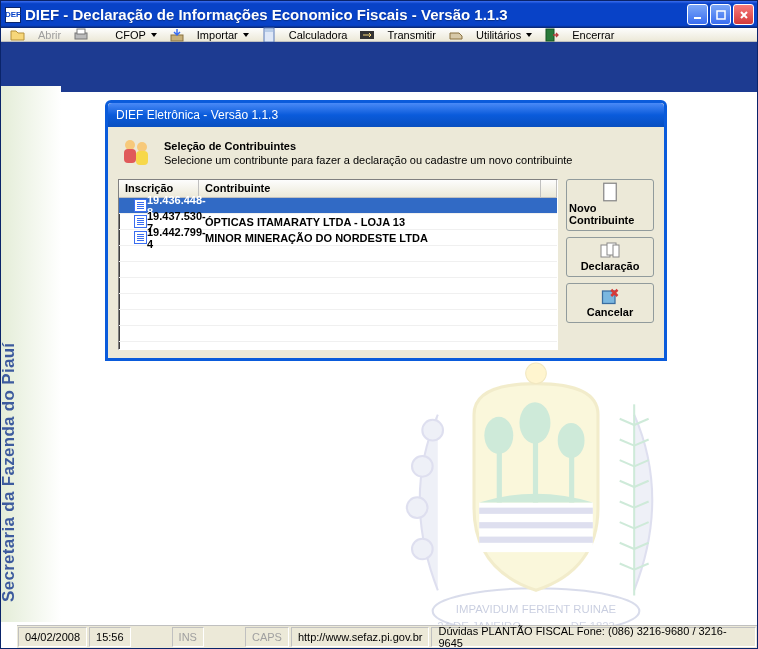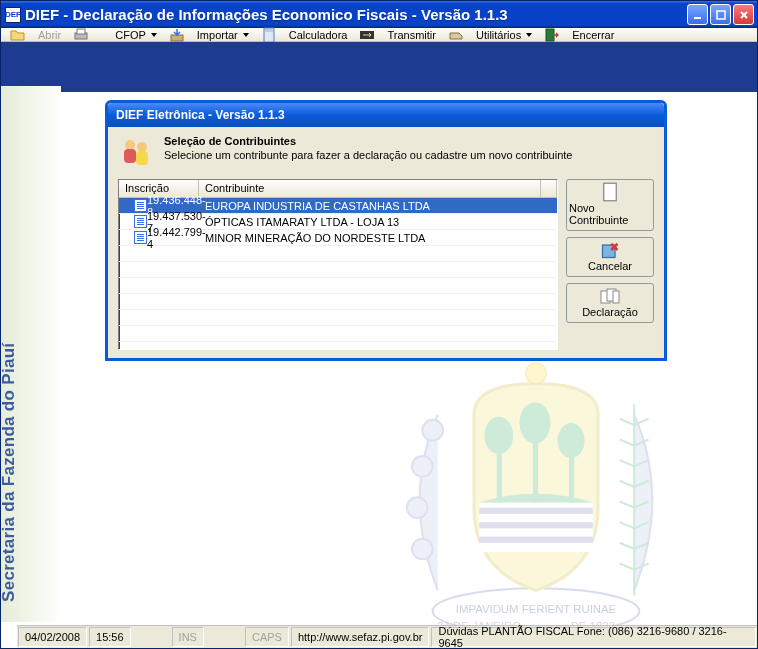--- a/index.html
+++ b/index.html
@@ -29,27 +29,27 @@
 .content-top { position:absolute; top:0; left:0; right:0; height:50px; background:#1d3b91; }
 .content-gradient { position:absolute; top:44px; left:0; width:60px; bottom:26px; background:linear-gradient(to right,#e4edd8,#fff); }
 .vertical-text { position:absolute; left:18px; bottom:46px; transform:rotate(-90deg); transform-origin:left bottom; color:#3d5b9e; font-weight:bold; font-size:17px; white-space:nowrap; letter-spacing:.3px; }
 
 
 .coat { position:absolute; top:290px; left:380px; width:310px; height:310px; opacity:.32; display:flex; align-items:center; justify-content:center; }
 .coat svg { width:100%; height:100%; }
 
 
 .modal { position:absolute; top:58px; left:104px; width:562px; height:261px; border:3px solid #0a5bdb; border-radius:6px 6px 0 0; background:#ece9d8; box-shadow:none; }
-.modal-title { height:24px; background:linear-gradient(#4a8af7,#0a5bdb 50%,#084fc0); color:#fff; font-weight:bold; font-size:12px; display:flex; align-items:center; padding:0 8px; border-radius:4px 4px 0 0; }
+.modal-title { height:24px; background:linear-gradient(#4a8af7,#0a5bdb 50%,#084fc0); color:#fff; font-weight:normal; font-size:12px; display:flex; align-items:center; padding:0 8px; border-radius:4px 4px 0 0; }
 .modal-body { padding:8px 10px; display:flex; flex-direction:column; height:calc(100% - 24px); }
-.modal-header { display:flex; gap:10px; margin-bottom:8px; }
+.modal-header { display:flex; gap:10px; margin-bottom:8px;align-items:center; }
 .people-icon { width:36px; height:36px; }
 .modal-header-text b { font-size:11px; }
 .modal-header-text div { font-size:11px; margin-top:2px; }
-.modal-main { display:flex; gap:8px; flex:1; }
+.modal-main { display:flex; gap:8px; flex:1;font-weight:bold; }
 .listview { flex:1; background:#fff; border:1px solid #808080; border-right-color:#fff; border-bottom-color:#fff; box-shadow:inset 1px 1px 0 #404040; }
 .listview-headers { display:flex; background:linear-gradient(#fdfdfd,#ece9d8); border-bottom:1px solid #c0c0c0; height:18px; }
 .lv-h { padding:2px 6px; border-right:1px solid #c0c0c0; font-size:11px; }
 .lv-h1 { width:80px; }
 .lv-h2 { flex:1; }
 .lv-h3 { width:16px; }
 .lv-row { display:flex; height:16px; align-items:center; border-bottom:1px solid #f0f0f0; }
 .lv-row.sel { background:#316ac5; color:#fff; }
 .lv-icon { width:18px; height:14px; padding-left:3px; }
 .lv-c1 { width:80px; padding-left:12px; display:flex; align-items:center; }
@@ -241,21 +241,20 @@
        <div class="lv-h lv-h3"></div>
       </div>
       <div id="lv-rows">
                 <div class="lv-row sel">
                   <div class="lv-c1">
                     <div class="lv-icon">
                       <div class="file-icon"></div>
                     </div>
                     <span>19.436.448-8</span>
                   </div>
-                  <div class="lv-c2">EUROPA INDUSTRIA DE CASTANHAS LTDA</div>
                 </div>
                 <div class="lv-row">
                   <div class="lv-c1">
                     <div class="lv-icon">
                       <div class="file-icon"></div>
                     </div>
                     <span>19.437.530-7</span>
                   </div>
                   <div class="lv-c2">ÓPTICAS ITAMARATY LTDA - LOJA 13</div>
                 </div>
@@ -280,36 +279,36 @@
       <div class="btn">
        <div class="btn-icon">
                   <svg viewBox="0 0 16 16">
                     <rect x="3" y="1" width="10" height="14" fill="#fff" stroke="#888"></rect>
                   </svg>
                 </div>
        <span>Novo Contribuinte</span>
       </div>
       <div class="btn">
        <div class="btn-icon">
-                  <svg viewBox="0 0 16 16">
-                    <rect x="2" y="4" width="10" height="10" fill="#7ab7e0" stroke="#3a6da0"></rect>
-                    <path d="M9 3 l5 5 M14 3 l-5 5" stroke="#d43a3a" stroke-width="2"></path>
-                  </svg>
-                </div>
-       <span>Cancelar</span>
-      </div>
-      <div class="btn">
-       <div class="btn-icon">
                   <svg viewBox="0 0 20 16">
                     <rect x="1" y="3" width="9" height="12" fill="#fff" stroke="#888"></rect>
                     <rect x="7" y="1" width="9" height="12" fill="#fff" stroke="#888"></rect>
                     <rect x="13" y="3" width="6" height="12" fill="#fff" stroke="#888"></rect>
                   </svg>
                 </div>
        <span>Declaração</span>
+      </div>
+      <div class="btn">
+       <div class="btn-icon">
+                  <svg viewBox="0 0 16 16">
+                    <rect x="2" y="4" width="10" height="10" fill="#7ab7e0" stroke="#3a6da0"></rect>
+                    <path d="M9 3 l5 5 M14 3 l-5 5" stroke="#d43a3a" stroke-width="2"></path>
+                  </svg>
+                </div>
+       <span>Cancelar</span>
       </div>
      </div>
     </div>
    </div>
   </div>
 
   <div class="statusbar">
    <div class="status-pane">04/02/2008</div>
    <div class="status-pane">15:56</div>
    <div class="status-pane dim">INS</div>

